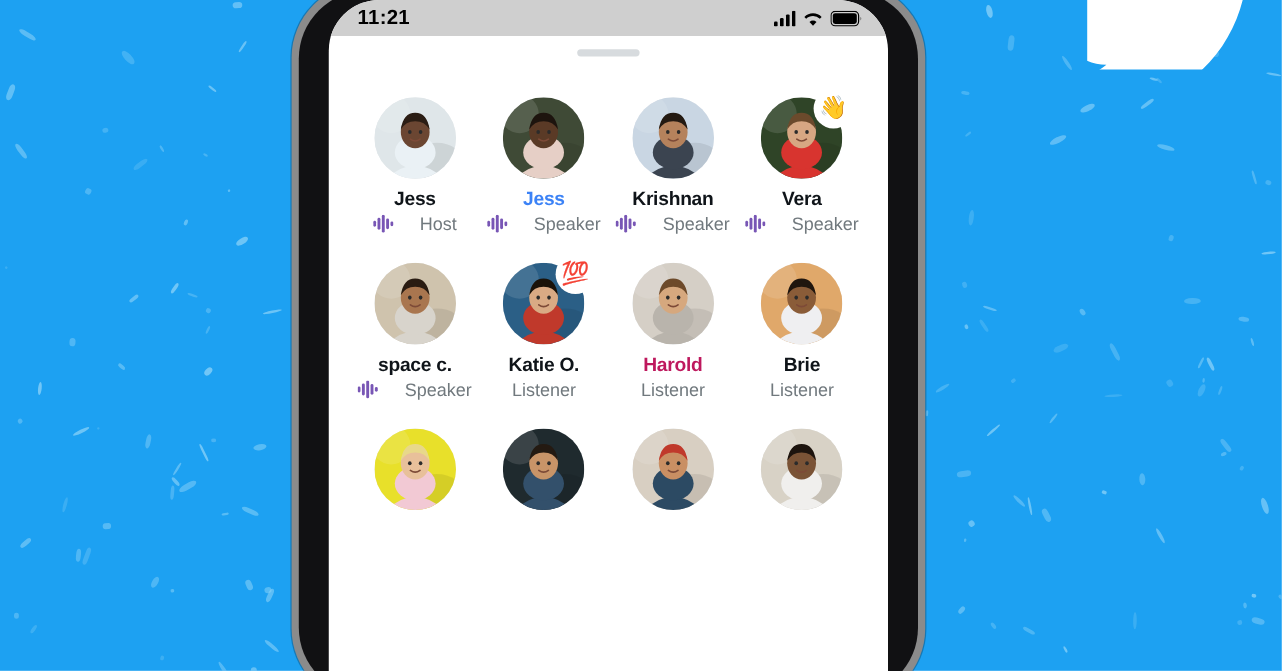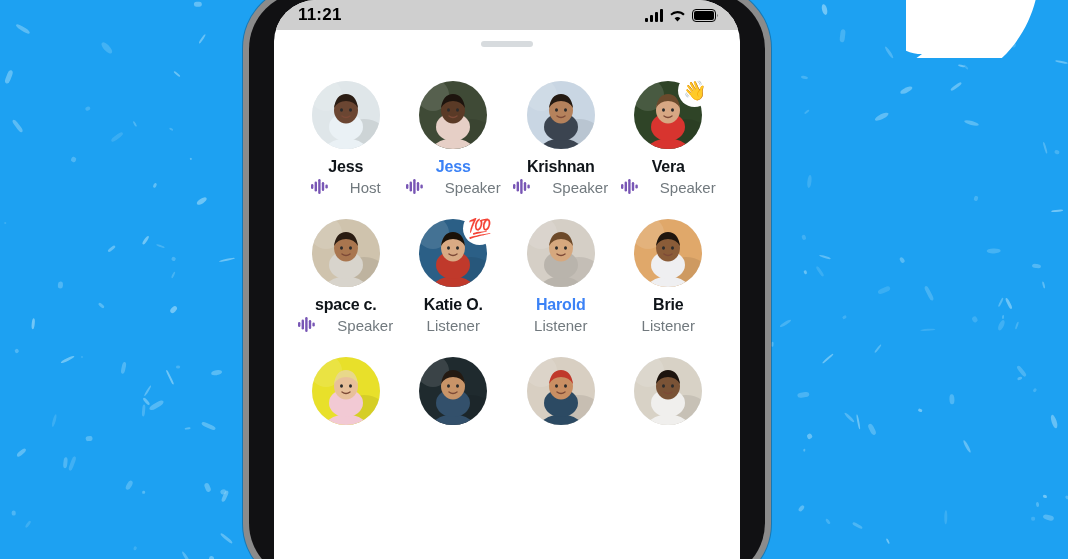--- a/index.html
+++ b/index.html
@@ -607,21 +607,21 @@
     <path d="M10 68 q24 -22 48 0 z" fill="#b9b4ac"></path>
     <ellipse cx="34" cy="46" rx="17" ry="14" fill="#b9b4ac"></ellipse>
     <ellipse cx="34" cy="29" rx="12" ry="13.5" fill="#d6a87e"></ellipse>
     <path d="M22 27 q2 -14 12 -14 q10 0 12 14 q-4 -7 -12 -7 q-8 0 -12 7z" fill="#6d4a2a"></path>
     <ellipse cx="29.5" cy="29" rx="1.5" ry="1.7" fill="#2b2b2b"></ellipse>
     <ellipse cx="38.5" cy="29" rx="1.5" ry="1.7" fill="#2b2b2b"></ellipse>
     <path d="M30 35 q4 3 8 0" stroke="#7d4a37" stroke-width="1.4" fill="none" stroke-linecap="round"></path>
   </svg>
               </div>
             </div>
-            <div class="pname" style="color: #3b82f6;">Harold</div>
+            <div class="pname" style="color: #be185d;">Harold</div>
             <div class="prole-row">
               <span class="prole" style="color: rgb(113, 121, 126);">Listener</span>
             </div>
           </div>
           <div class="person">
             <div class="av-wrap">
               <div class="avatar">
   <svg viewBox="0 0 68 68" preserveAspectRatio="xMidYMid slice">
     <rect width="68" height="68" fill="#e0a86a"></rect>
     <circle cx="14" cy="14" r="16" fill="#ffffff" opacity=".12"></circle>

